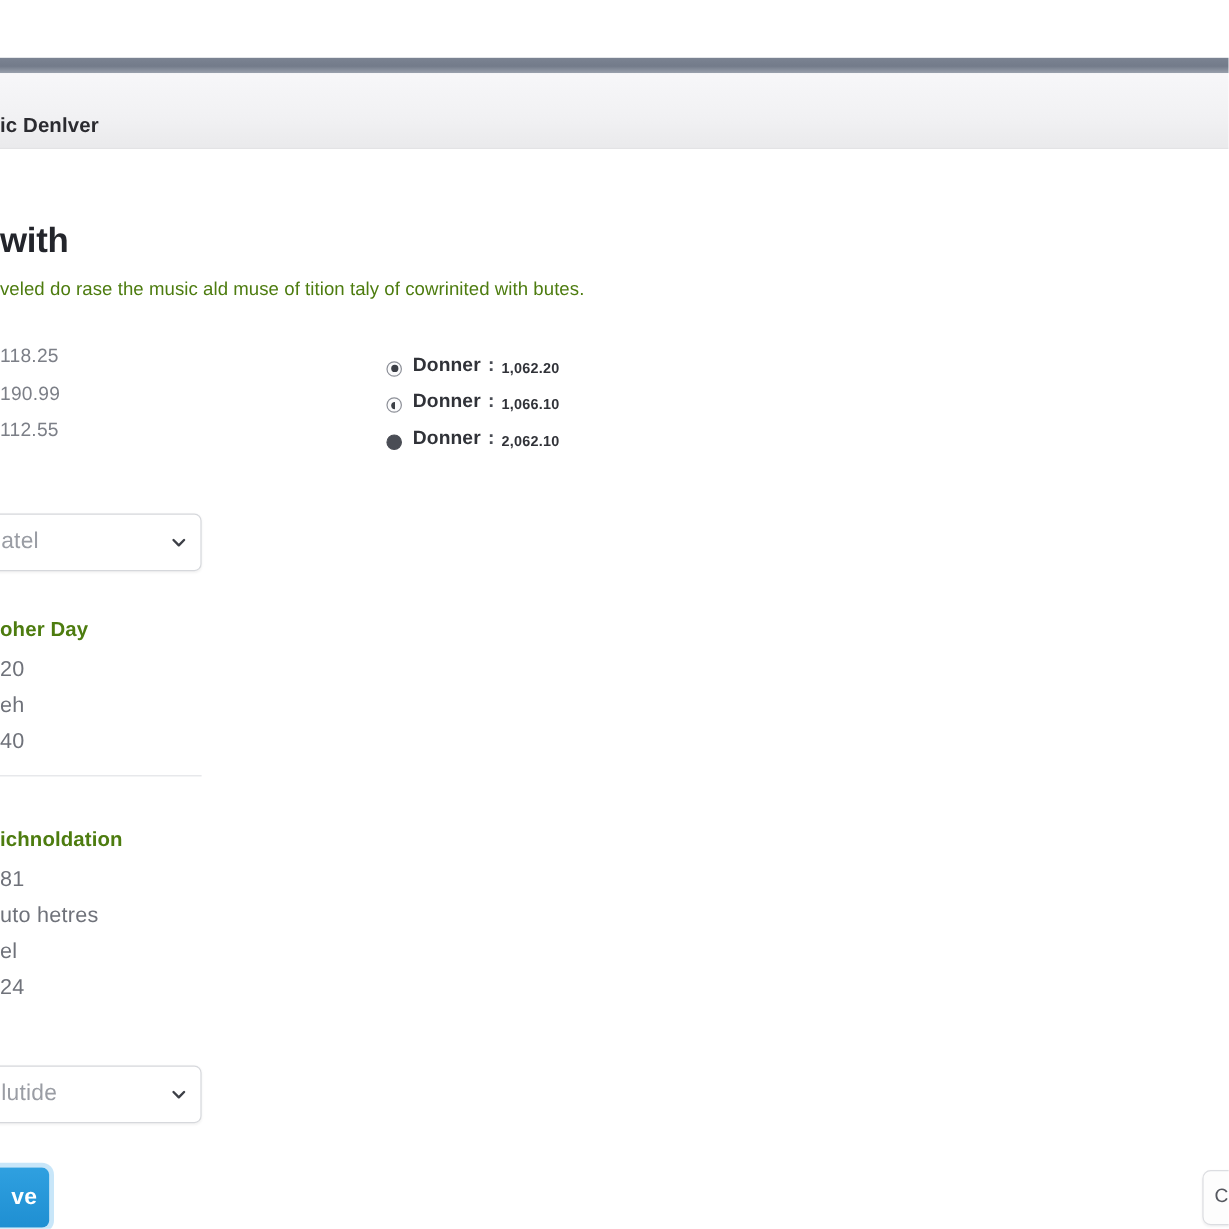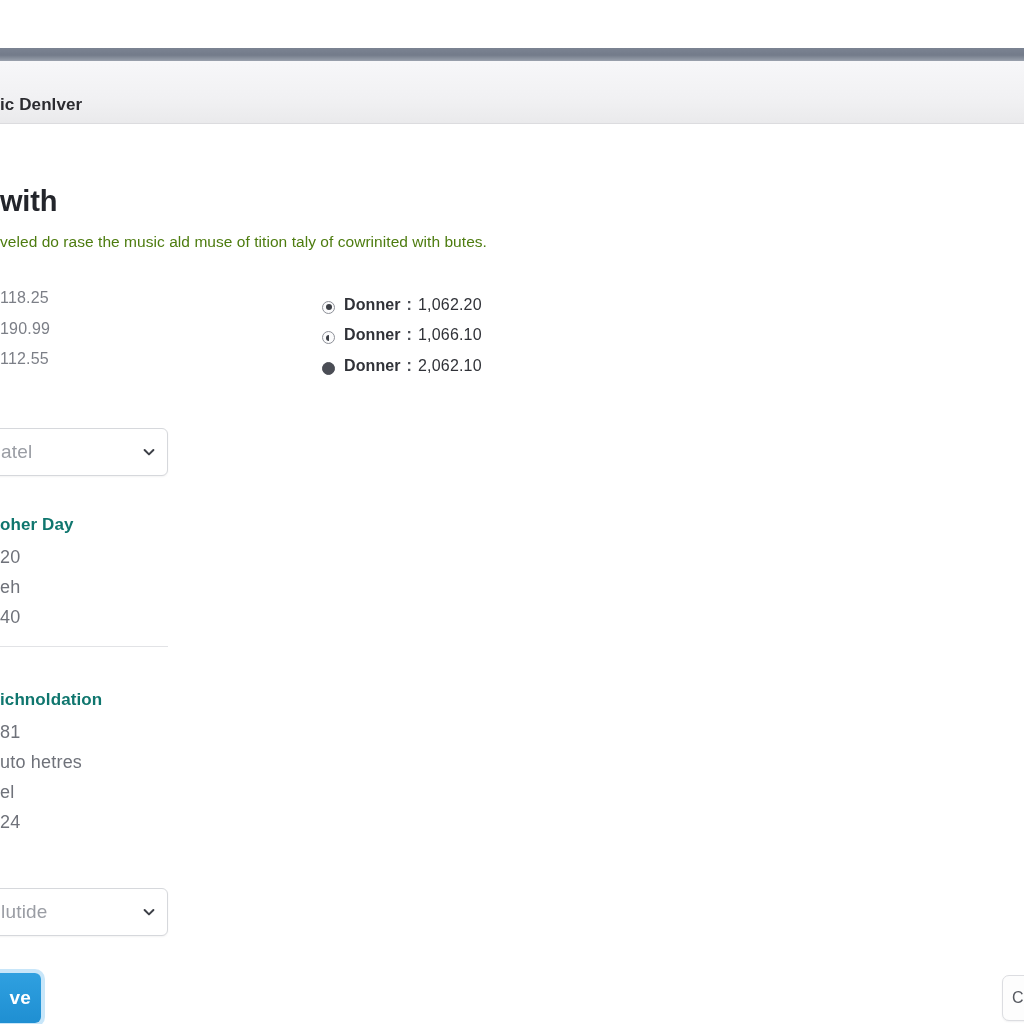--- a/index.html
+++ b/index.html
@@ -153,22 +153,22 @@
     margin-right: 6px;
     letter-spacing: .1px;
   }
   .donor-sep {
     font-size: 16px;
     font-weight: 700;
     color: #4a4d55;
     margin-right: 6px;
   }
   .donor-amount {
-    font-size: 16px;
-    font-weight: 400;
+    font-size: 12px;
+    font-weight: 700;
     color: #303238;
     letter-spacing: .2px;
   }
 
   
   .select {
     position: absolute;
     left: -18px;
     width: 186px;
     height: 48px;
@@ -205,21 +205,21 @@
     position: absolute;
     left: 0;
     width: 260px;
   }
   #block-schedule { top: 390px; }
   #block-contribution { top: 565px; }
 
   .block-heading {
     font-size: 17px;
     font-weight: 700;
-    color: #0f766e;
+    color: #4d7c0f;
     white-space: nowrap;
     letter-spacing: .1px;
     margin-bottom: 7px;
   }
   .block-line {
     font-size: 18px;
     color: #6f727a;
     line-height: 30px;
     white-space: nowrap;
     letter-spacing: .2px;

